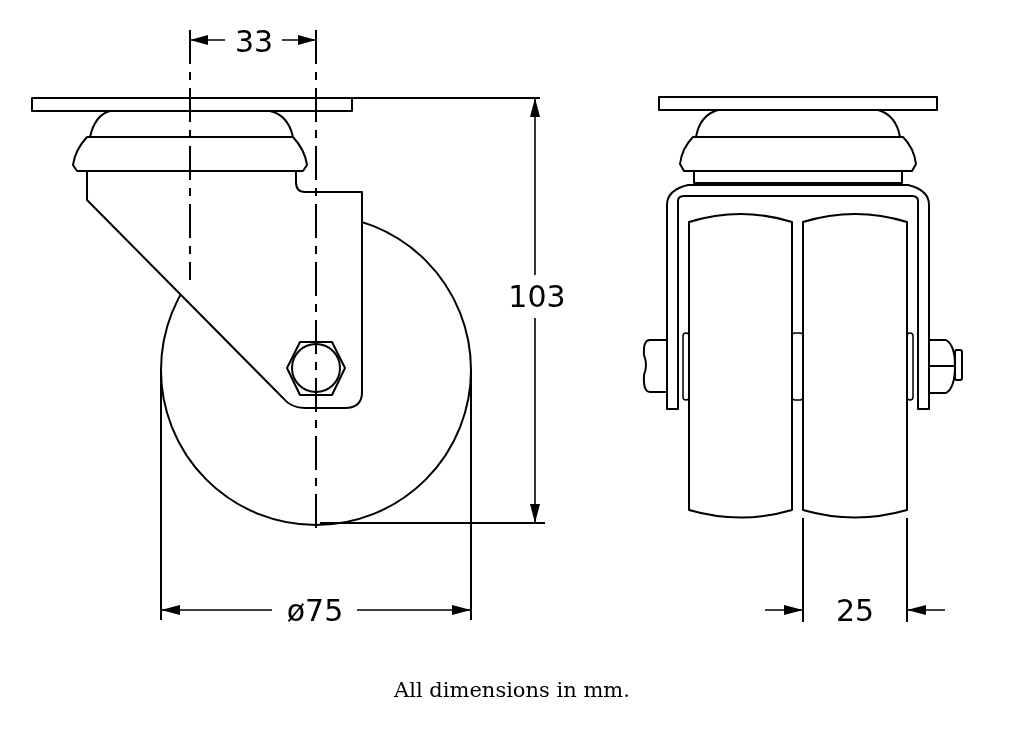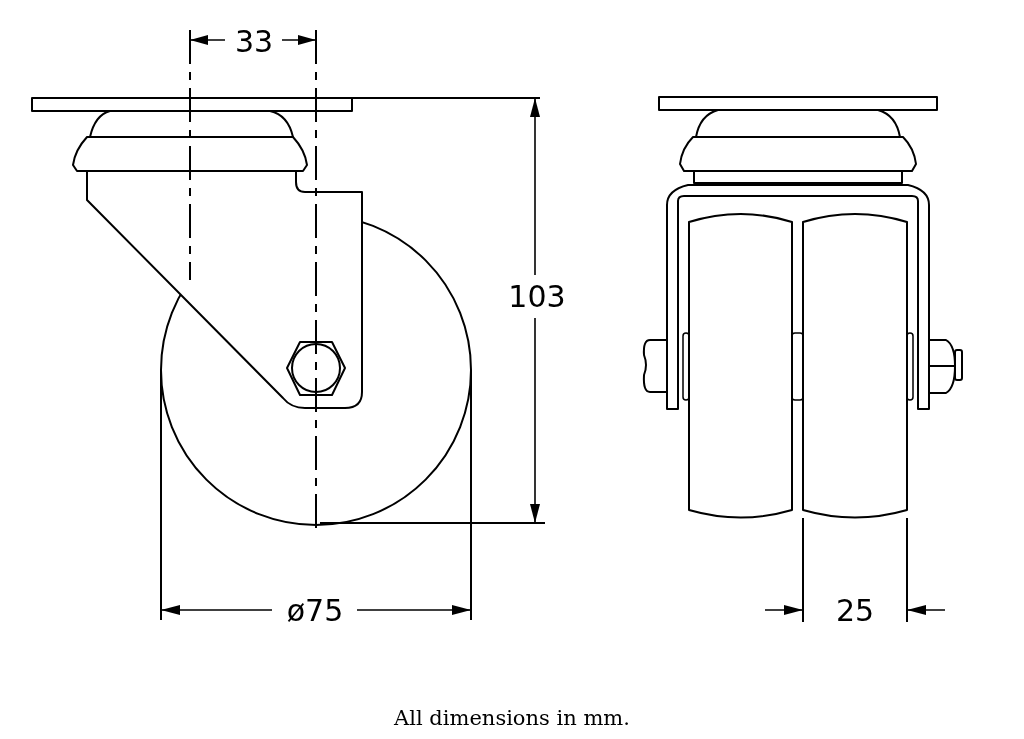--- a/index.html
+++ b/index.html
@@ -6,21 +6,21 @@
     body { width: 1024px; height: 739px; position: relative; overflow: hidden; }
     #drawing { position: absolute; left: 0; top: 0; width: 1024px; height: 739px; }
     .ln { fill: none; stroke: #000; stroke-width: 2; stroke-linejoin: round; stroke-linecap: butt; }
     .thin { fill: none; stroke: #000; stroke-width: 1.5; }
     .dash { fill: none; stroke: #000; stroke-width: 2; stroke-dasharray: 34 8 8 8; }
     .dim { fill: none; stroke: #000; stroke-width: 1.6; }
     .arrow { fill: #000; stroke: none; }
     .dimtxt { font-family: "DejaVu Sans", sans-serif; font-size: 30px; fill: #000; }
     .white { fill: #fff; }
     #caption {
-      position: absolute; left: 0; width: 1024px; top: 706px; text-align: center;
+      position: absolute; left: 0; width: 1024px; top: 678px; text-align: center;
       font-family: "DejaVu Serif", serif; font-size: 21px; color: #000;
     }
   </style>
 </head>
 <body>
 
 <svg id="drawing" viewBox="0 0 1024 739">
 
   <g>
 

